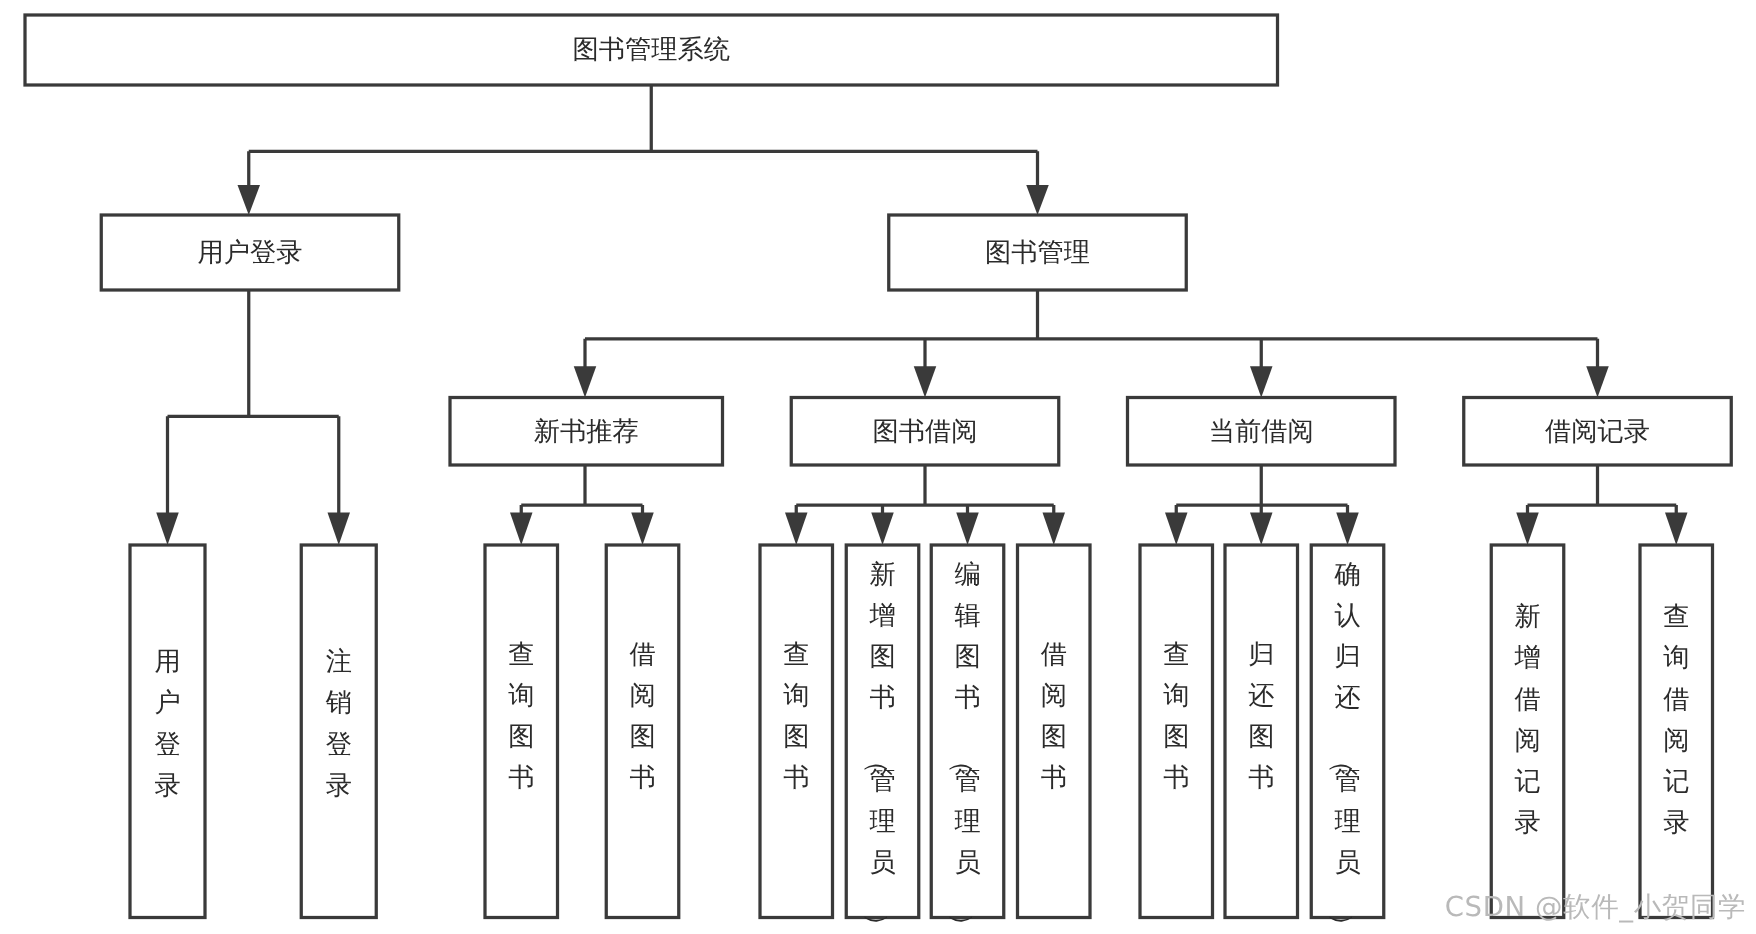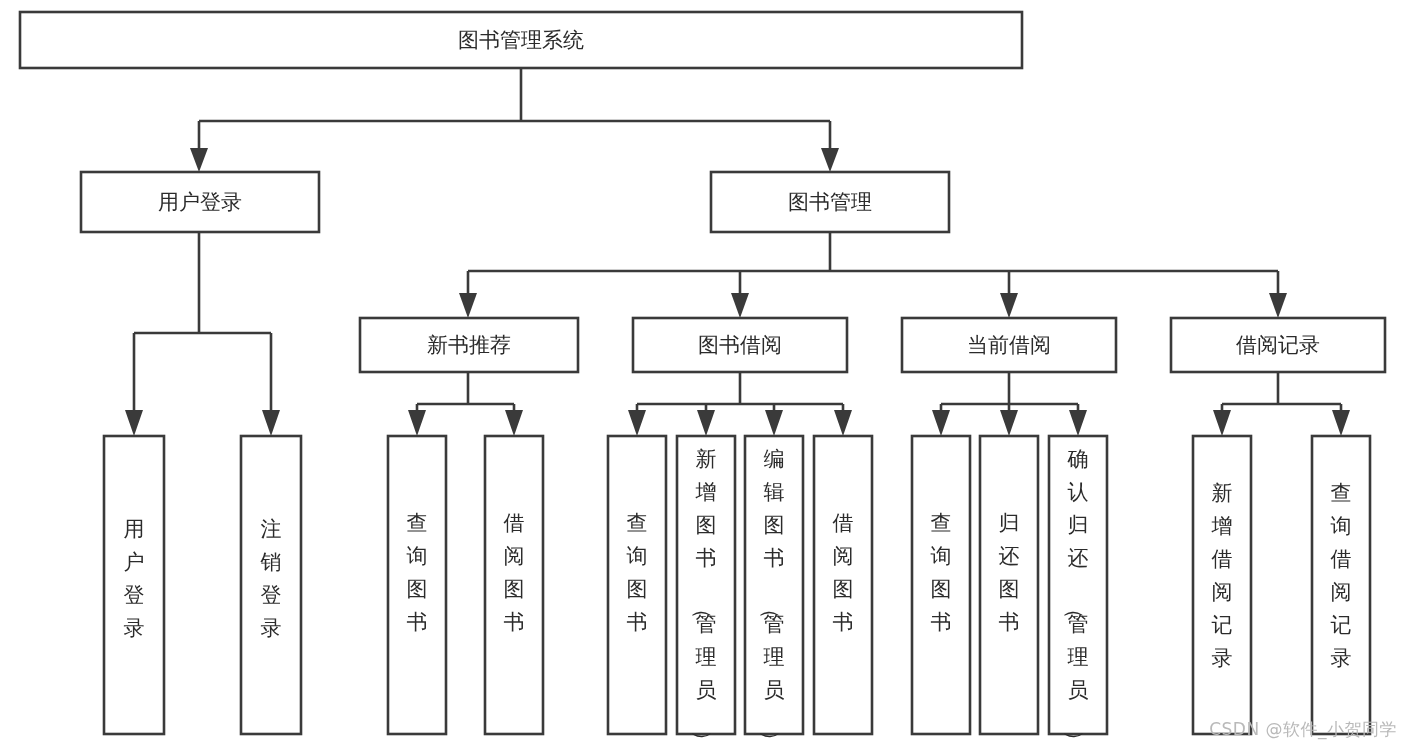--- a/index.html
+++ b/index.html
@@ -54,21 +54,21 @@
     fill: #2b2b2b;
     font-family: "DejaVu Sans", "Liberation Sans", sans-serif;
     font-size: 21px;
     text-anchor: middle;
   }
   .watermark {
     position: absolute;
     right: 8px;
     bottom: 6px;
     font-family: "DejaVu Sans", "Liberation Sans", sans-serif;
-    font-size: 17px;
+    font-size: 22px;
     color: #b9b9b9;
     letter-spacing: 0.5px;
     white-space: nowrap;
     user-select: none;
   }
 </style>
 </head>
 <body>
 
 <div id="diagram-root">

